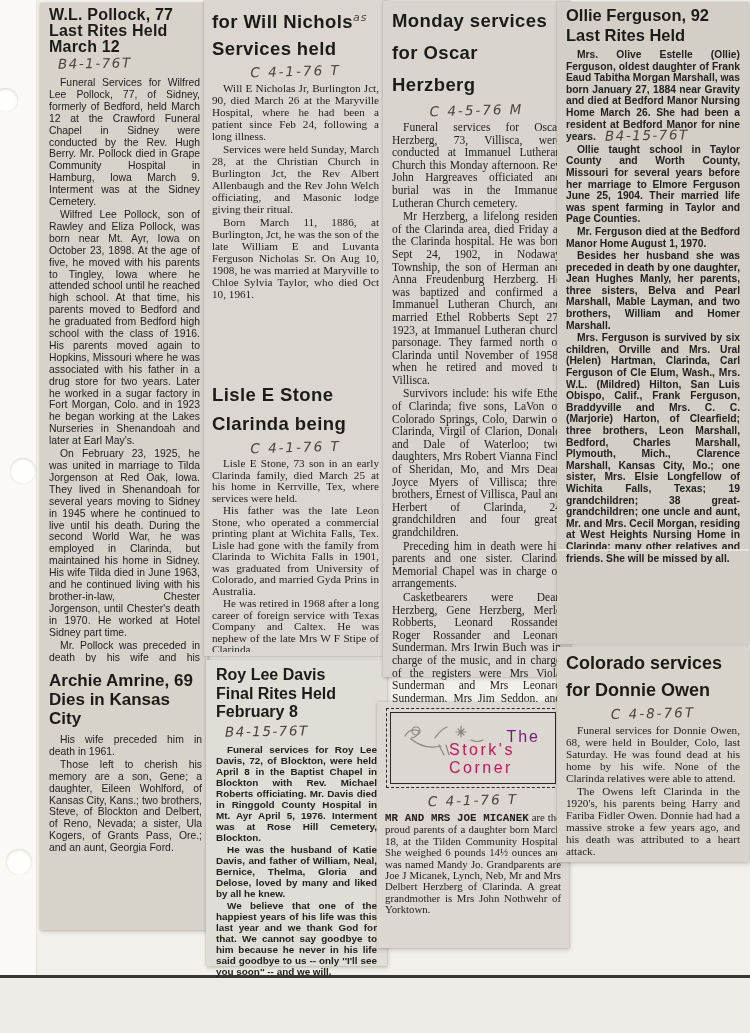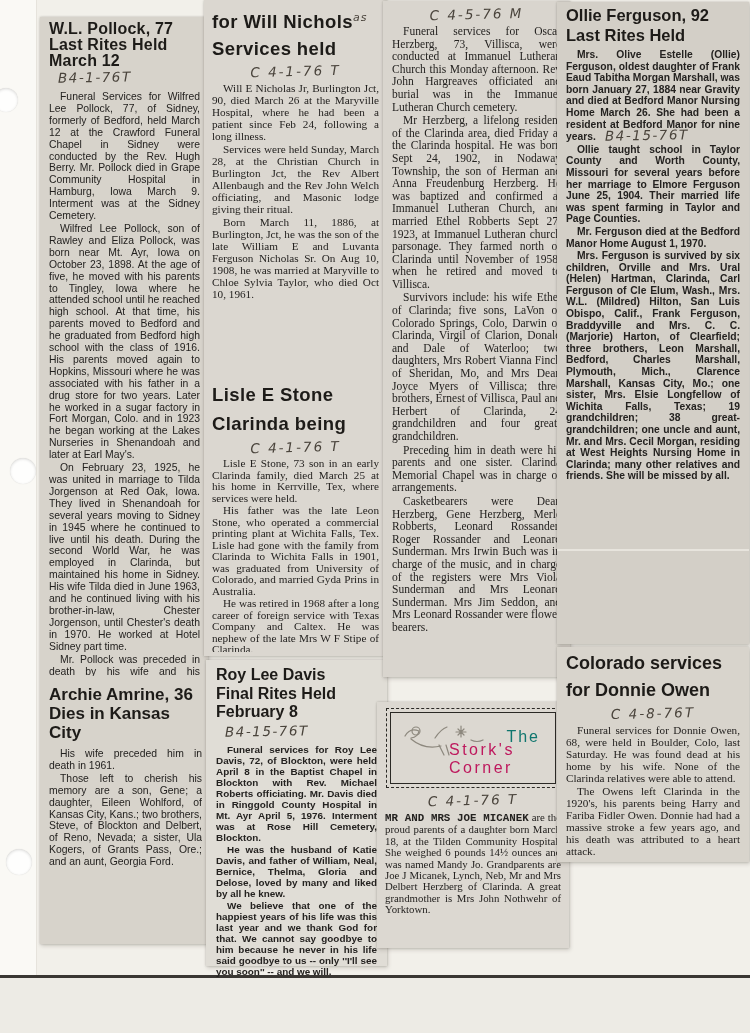--- a/index.html
+++ b/index.html
@@ -48,56 +48,56 @@
                display:inline-block; transform:rotate(-1deg); text-indent:0; }
   .hw-sup    { font-size:11px; letter-spacing:1px; vertical-align:super; font-weight:normal; }
   .page-number { position:absolute; left:701px; top:6px; font-size:22px; letter-spacing:2px;
                transform:rotate(-9deg); color:#3f3a33; }
 
   
   .stork-box { position:relative; height:70px; margin:8px 5px 0 5px;
     border:1.5px solid #2b2925; outline:1.5px dashed #2b2925; outline-offset:3px;
     background:#dcd8d1; }
   .stork-the   { position:absolute; right:15px; top:15px; font-size:16px;
-    font-family:"Liberation Sans",sans-serif; letter-spacing:2px; color:#0f766e; }
+    font-family:"Liberation Sans",sans-serif; letter-spacing:2px; color:#701a75; }
   .stork-title { position:absolute; left:12px; bottom:6px; font-size:16px;
     font-family:"Liberation Sans",sans-serif; letter-spacing:2.5px; word-spacing:10px; color:#be185d;margin-left:46px; }
   .stork-sketch { position:absolute; left:4px; top:3px; }
   .stork-body { font:10.8px/11.4px "Liberation Serif", serif; margin-top:4px; text-indent:0; }
   .stork-lead { font-weight:bold;font-family:Liberation Mono, monospace; }
 
   .seam { position:absolute; left:0; width:100%; height:2px; background:#e9e6df; opacity:.9; }
 </style>
 </head>
 <body>
 
 <div class="binder-margin"></div>
 <div class="hole" style="left:-6px; top:88px; width:24px; height:24px;"></div>
 <div class="hole" style="left:10px; top:458px; width:26px; height:26px;"></div>
 <div class="hole" style="left:6px; top:849px; width:26px; height:26px;"></div>
 <div class="page-bottom-edge"></div>
 <div class="below-page"></div>
 <div class="hw page-number">333</div>
 
-<div class="clipping" style="left:40px; top:3px; width:168px; height:927px;margin-top:14px;">
+<div class="clipping" style="left:40px; top:3px; width:168px; height:927px;">
   <div class="article b-pollock" style="left:9px; top:4px; width:151px; height:655px;">
     <div class="hl hl-pollock">
       <div>W.L. Pollock, 77</div>
       <div>Last Rites Held</div>
       <div><span>March 12</span><span class="hw hw-inline">B4-1-76T</span></div>
     </div>
     <p>Funeral Services for Wilfred Lee Pollock, 77, of Sidney, formerly of Bedford, held March 12 at the Crawford Funeral Chapel in Sidney were conducted by the Rev. Hugh Berry. Mr. Pollock died in Grape Community Hospital in Hamburg, Iowa March 9. Interment was at the Sidney Cemetery.</p>
     <p>Wilfred Lee Pollock, son of Rawley and Eliza Pollock, was born near Mt. Ayr, Iowa on October 23, 1898. At the age of five, he moved with his parents to Tingley, Iowa where he attended school until he reached high school. At that time, his parents moved to Bedford and he graduated from Bedford high school with the class of 1916. His parents moved again to Hopkins, Missouri where he was associated with his father in a drug store for two years. Later he worked in a sugar factory in Fort Morgan, Colo. and in 1923 he began working at the Lakes Nurseries in Shenandoah and later at Earl May's.</p>
     <p>On February 23, 1925, he was united in marriage to Tilda Jorgenson at Red Oak, Iowa. They lived in Shenandoah for several years moving to Sidney in 1945 where he continued to live until his death. During the second World War, he was employed in Clarinda, but maintained his home in Sidney. His wife Tilda died in June 1963, and he continued living with his brother-in-law, Chester Jorgenson, until Chester's death in 1970. He worked at Hotel Sidney part time.</p>
     <p>Mr. Pollock was preceded in death by his wife and his parents.</p>
 
   </div>
   <div class="article b-amrine" style="left:9px; top:668px; width:153px; height:254px;">
     <div class="hl hl-amrine">
-      <div>Archie Amrine, 36</div>
+      <div>Archie Amrine, 69</div>
       <div>Dies in Kansas City</div>
     </div>
     <p>His wife preceded him in death in 1961.</p>
     <p><span>Those left to cherish his memory are a son, Gene; a daughter, Eileen Wohlford, of Kansas City, Kans.; two brothers, Steve, of Blockton and Delbert, of Reno, Nevada; a sister, Ula Kogers, of Grants Pass, Ore.; and an aunt, Georgia Ford.</span></p>
   </div>
 </div>
 
 <div class="clipping" style="left:204px; top:0px; width:183px; height:656px; background:#dbd7d0;">
   <div class="article b-nichols" style="left:8px; top:4px; width:167px; height:352px;">
     <div class="hl hl-nichols">
@@ -126,20 +126,24 @@
     <div>Roy Lee Davis</div>
     <div>Final Rites Held</div>
     <div><span>February 8</span><span class="hw hw-inline">B4-15-76T</span></div>
   </div>
   <p>Funeral services for Roy Lee Davis, 72, of Blockton, were held April 8 in the Baptist Chapel in Blockton with Rev. Michael Roberts officiating. Mr. Davis died in Ringgold County Hospital in Mt. Ayr April 5, 1976. Interment was at Rose Hill Cemetery, Blockton.</p>
   <p>He was the husband of Katie Davis, and father of William, Neal, Bernice, Thelma, Gloria and Delose, loved by many and liked by all he knew.</p>
   <p>We believe that one of the happiest years of his life was this last year and we thank God for that. We cannot say goodbye to him because he never in his life said goodbye to us -- only ''I'll see you soon'' -- and we will.</p>
 </div>
 
 <div class="clipping b-herzberg" style="left:383px; top:1px; width:187px; height:676px; padding:4px 9px; box-sizing:border-box; background:#d9d5ce;">
+  <div class="hl hl-herzberg">
+    <div>Monday services</div>
+    <div>for Oscar Herzberg</div>
+  </div>
   <span class="hw hw-line">C 4-5-76 M</span>
   <p>Funeral services for Oscar Herzberg, 73, Villisca, were conducted at Immanuel Lutheran Church this Monday afternoon. Rev John Hargreaves officiated and burial was in the Immanuel Lutheran Church cemetery.</p>
   <p>Mr Herzberg, a lifelong resident of the Clarinda area, died Friday at the Clarinda hospital. He was born Sept 24, 1902, in Nodaway Township, the son of Herman and Anna Freudenburg Herzberg. He was baptized and confirmed at Immanuel Lutheran Church, and married Ethel Robberts Sept 27, 1923, at Immanuel Lutheran church parsonage. They farmed north of Clarinda until November of 1958, when he retired and moved to Villisca.</p>
   <p>Survivors include: his wife Ethel of Clarinda; five sons, LaVon of Colorado Springs, Colo, Darwin of Clarinda, Virgil of Clarion, Donald and Dale of Waterloo; two daughters, Mrs Robert Vianna Finch of Sheridan, Mo, and Mrs Dean Joyce Myers of Villisca; three brothers, Ernest of Villisca, Paul and Herbert of Clarinda, 24 grandchildren and four great-grandchildren.</p>
   <p>Preceding him in death were his parents and one sister. Clarinda Memorial Chapel was in charge of arrangements.</p>
   <p>Casketbearers were Dean Herzberg, Gene Herzberg, Merle Robberts, Leonard Rossander, Roger Rossander and Leonard Sunderman. Mrs Irwin Buch was in charge of the music, and in charge of the registers were Mrs Viola Sunderman and Mrs Leonard Sunderman. Mrs Jim Seddon, and Mrs Leonard Rossander were flower bearers.</p>
 </div>
 
 <div class="clipping" style="left:377px; top:702px; width:192px; height:246px; padding:2px 8px; box-sizing:border-box; background:#dcd8d1;">
   <div class="stork-box">
@@ -163,20 +167,21 @@
 
 <div class="clipping b-ferguson" style="left:557px; top:2px; width:192px; height:642px; padding:4px 9px; box-sizing:border-box; background:#d3cfc7;">
   <div class="seam" style="top:547px;"></div>
   <div class="hl hl-ferguson">
     <div>Ollie Ferguson, 92</div>
     <div>Last Rites Held</div>
   </div>
   <p><span>Mrs. Olive Estelle (Ollie) Ferguson, oldest daughter of Frank Eaud Tabitha Morgan Marshall, was born January 27, 1884 near Gravity and died at Bedford Manor Nursing Home March 26. She had been a resident at Bedford Manor for nine years.</span><span class="hw hw-inline">B4-15-76T</span></p>
   <p>Ollie taught school in Taylor County and Worth County, Missouri for several years before her marriage to Elmore Ferguson June 25, 1904. Their married life was spent farming in Taylor and Page Counties.</p>
   <p>Mr. Ferguson died at the Bedford Manor Home August 1, 1970.</p>
+  <p>Besides her husband she was preceded in death by one daughter, Jean Hughes Manly, her parents, three sisters, Belva and Pearl Marshall, Mable Layman, and two brothers, William and Homer Marshall.</p>
   <p>Mrs. Ferguson is survived by six children, Orville and Mrs. Ural (Helen) Hartman, Clarinda, Carl Ferguson of Cle Elum, Wash., Mrs. W.L. (Mildred) Hilton, San Luis Obispo, Calif., Frank Ferguson, Braddyville and Mrs. C. C. (Marjorie) Harton, of Clearfield; three brothers, Leon Marshall, Bedford, Charles Marshall, Plymouth, Mich., Clarence Marshall, Kansas City, Mo.; one sister, Mrs. Elsie Longfellow of Wichita Falls, Texas; 19 grandchildren; 38 great-grandchildren; one uncle and aunt, Mr. and Mrs. Cecil Morgan, residing at West Heights Nursing Home in Clarinda; many other relatives and friends. She will be missed by all.</p>
 </div>
 
 <div class="clipping b-owen" style="left:557px; top:647px; width:192px; height:215px; padding:3px 9px; box-sizing:border-box; background:#d8d4cc;">
   <div class="hl hl-owen">
     <div>Colorado services</div>
     <div>for Donnie Owen</div>
   </div>
   <span class="hw hw-line">C 4-8-76T</span>
   <p>Funeral services for Donnie Owen, 68, were held in Boulder, Colo, last Saturday. He was found dead at his home by his wife. None of the Clarinda relatives were able to attend.</p>

